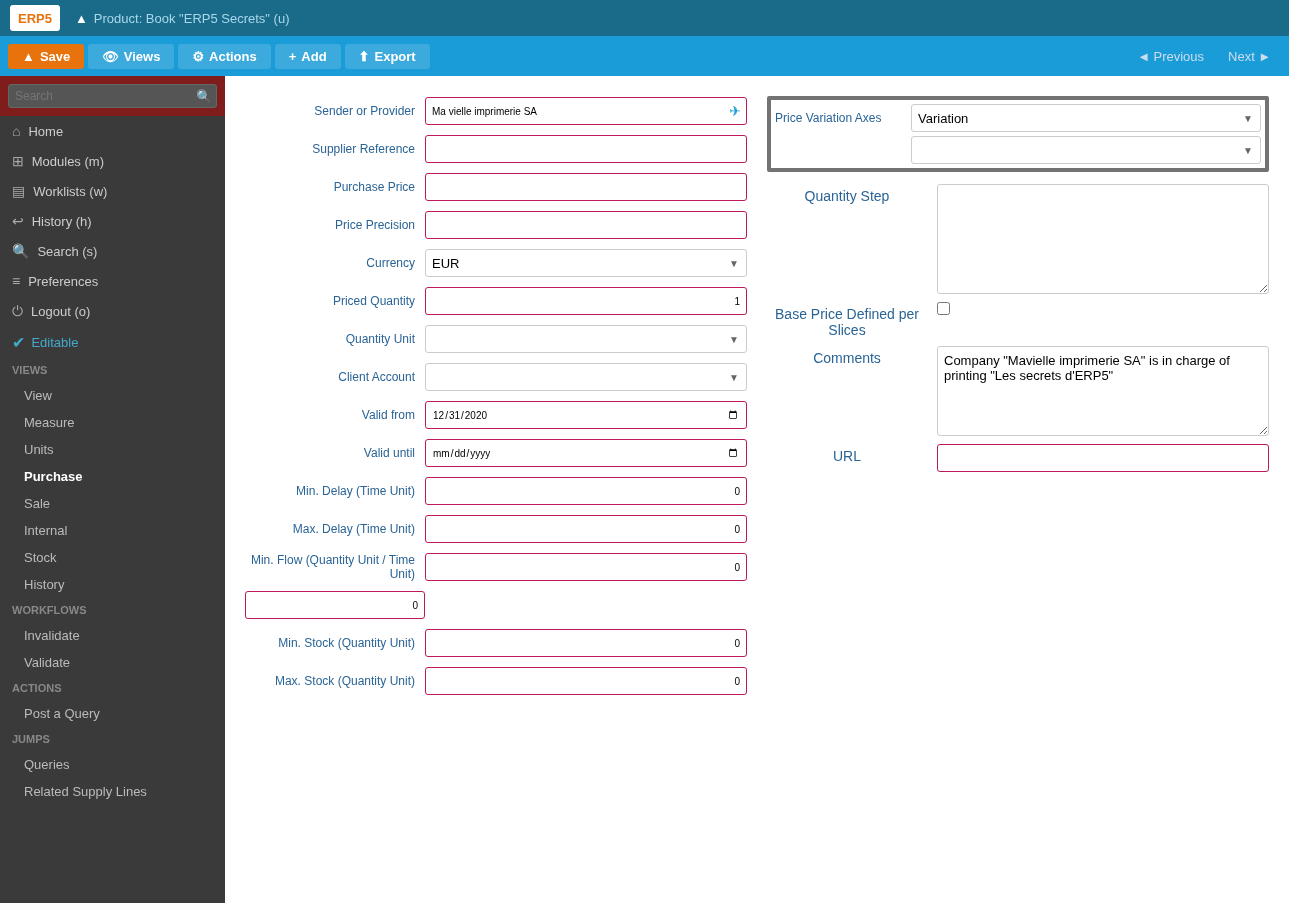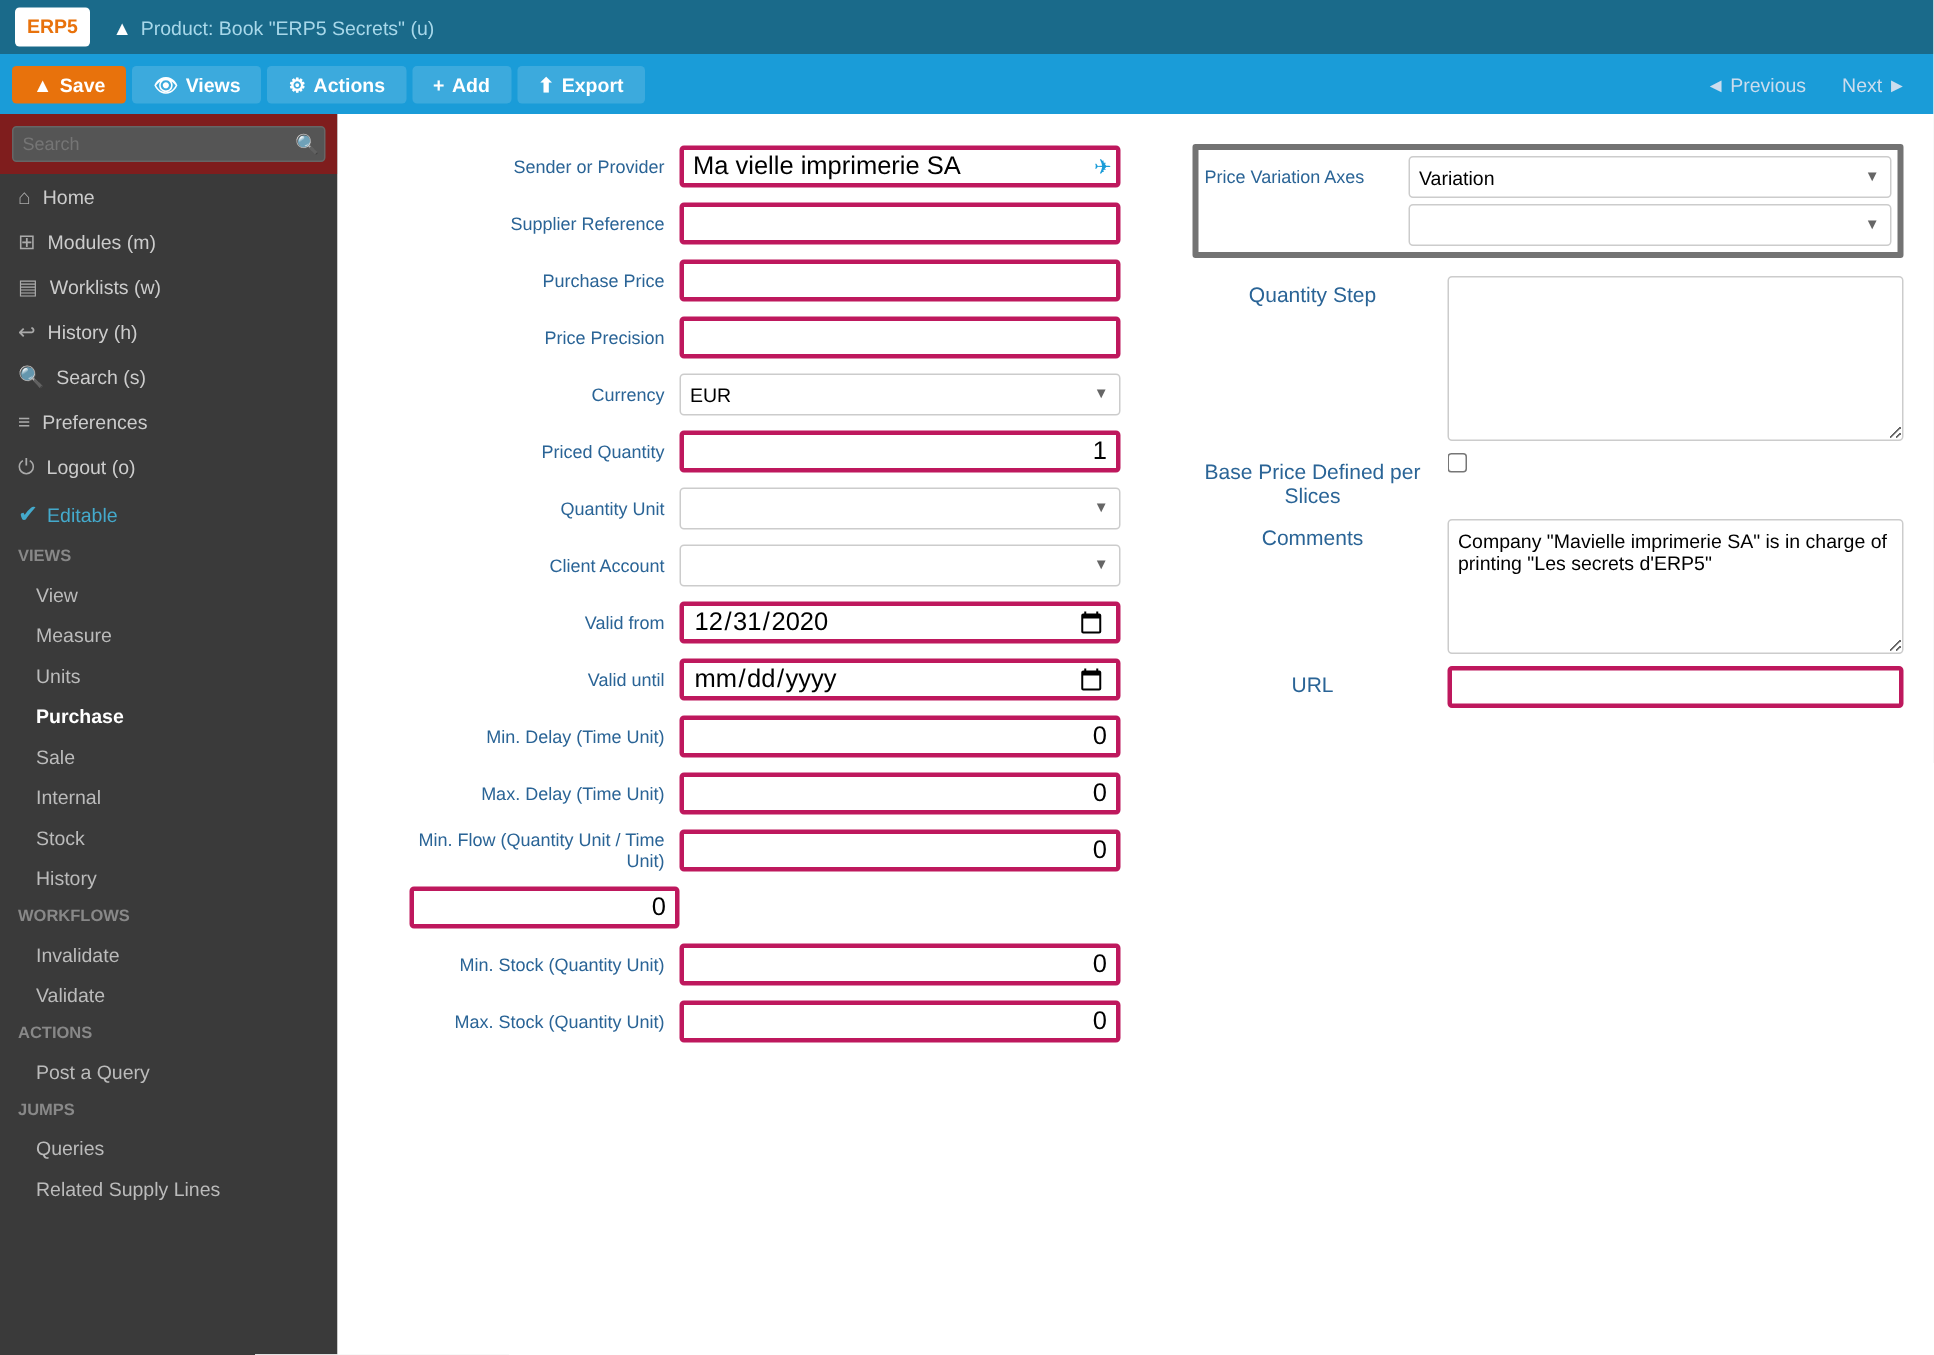--- a/index.html
+++ b/index.html
@@ -137,40 +137,40 @@
       padding: 20px;
     }
 
     
     .form-grid {
       display: grid;
       grid-template-columns: 1fr 1fr;
       gap: 20px;
       align-items: start;
     }
-    .left-col, .right-col { display: flex; flex-direction: column; gap: 0; margin-left: 28px; }
+    .left-col, .right-col { display: flex; flex-direction: column; gap: 0; }
 
     .form-row {
       display: grid;
       grid-template-columns: 180px 1fr;
       align-items: center;
       margin-bottom: 8px;
       min-height: 30px;
     }
     .form-label {
       color: #2a6496;
       font-size: 12px;
       padding-right: 10px;
       text-align: right;
     }
     .form-input {
-      border: 3px solid #be185d;
+      border: 1px solid #be185d;
       border-radius: 3px;
       padding: 4px 6px;
-      font-size: 17px;
+      font-size: 10px;
       width: 100%;
       height: 28px;
     }
     .form-input-right {
       text-align: right;
     }
     .form-select {
       border: 1px solid #ccc;
       border-radius: 3px;
       padding: 4px 6px;

